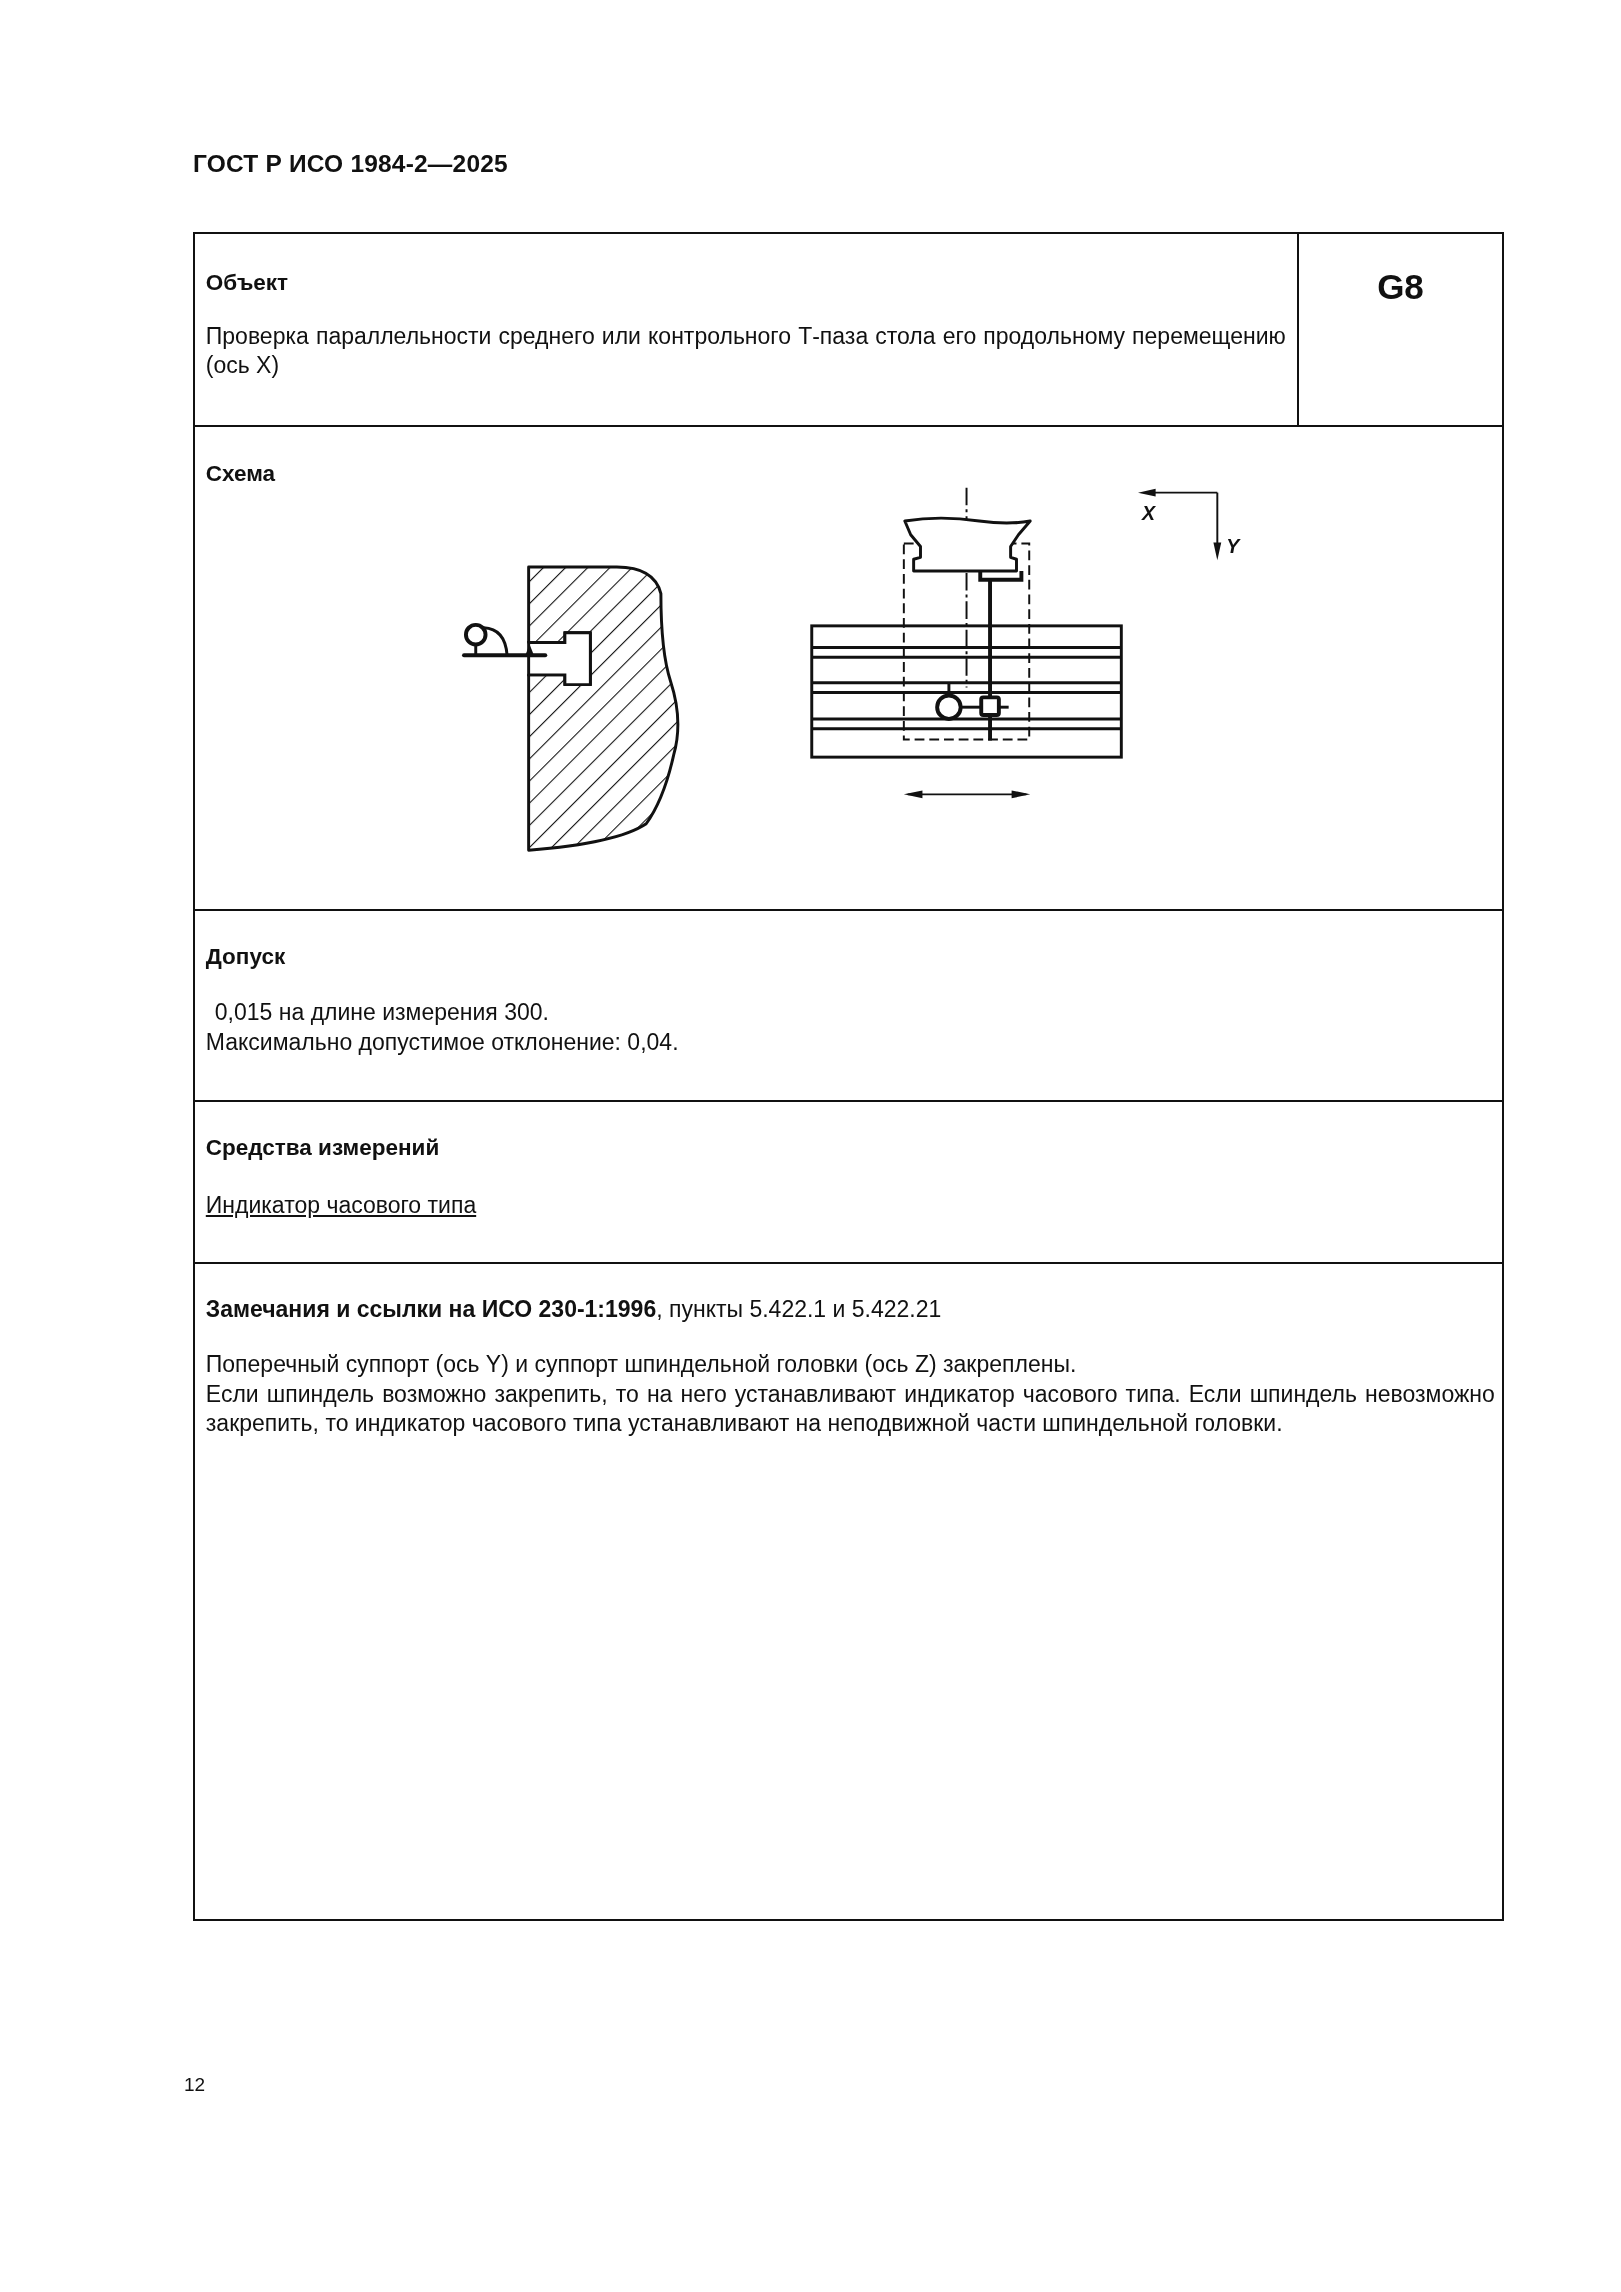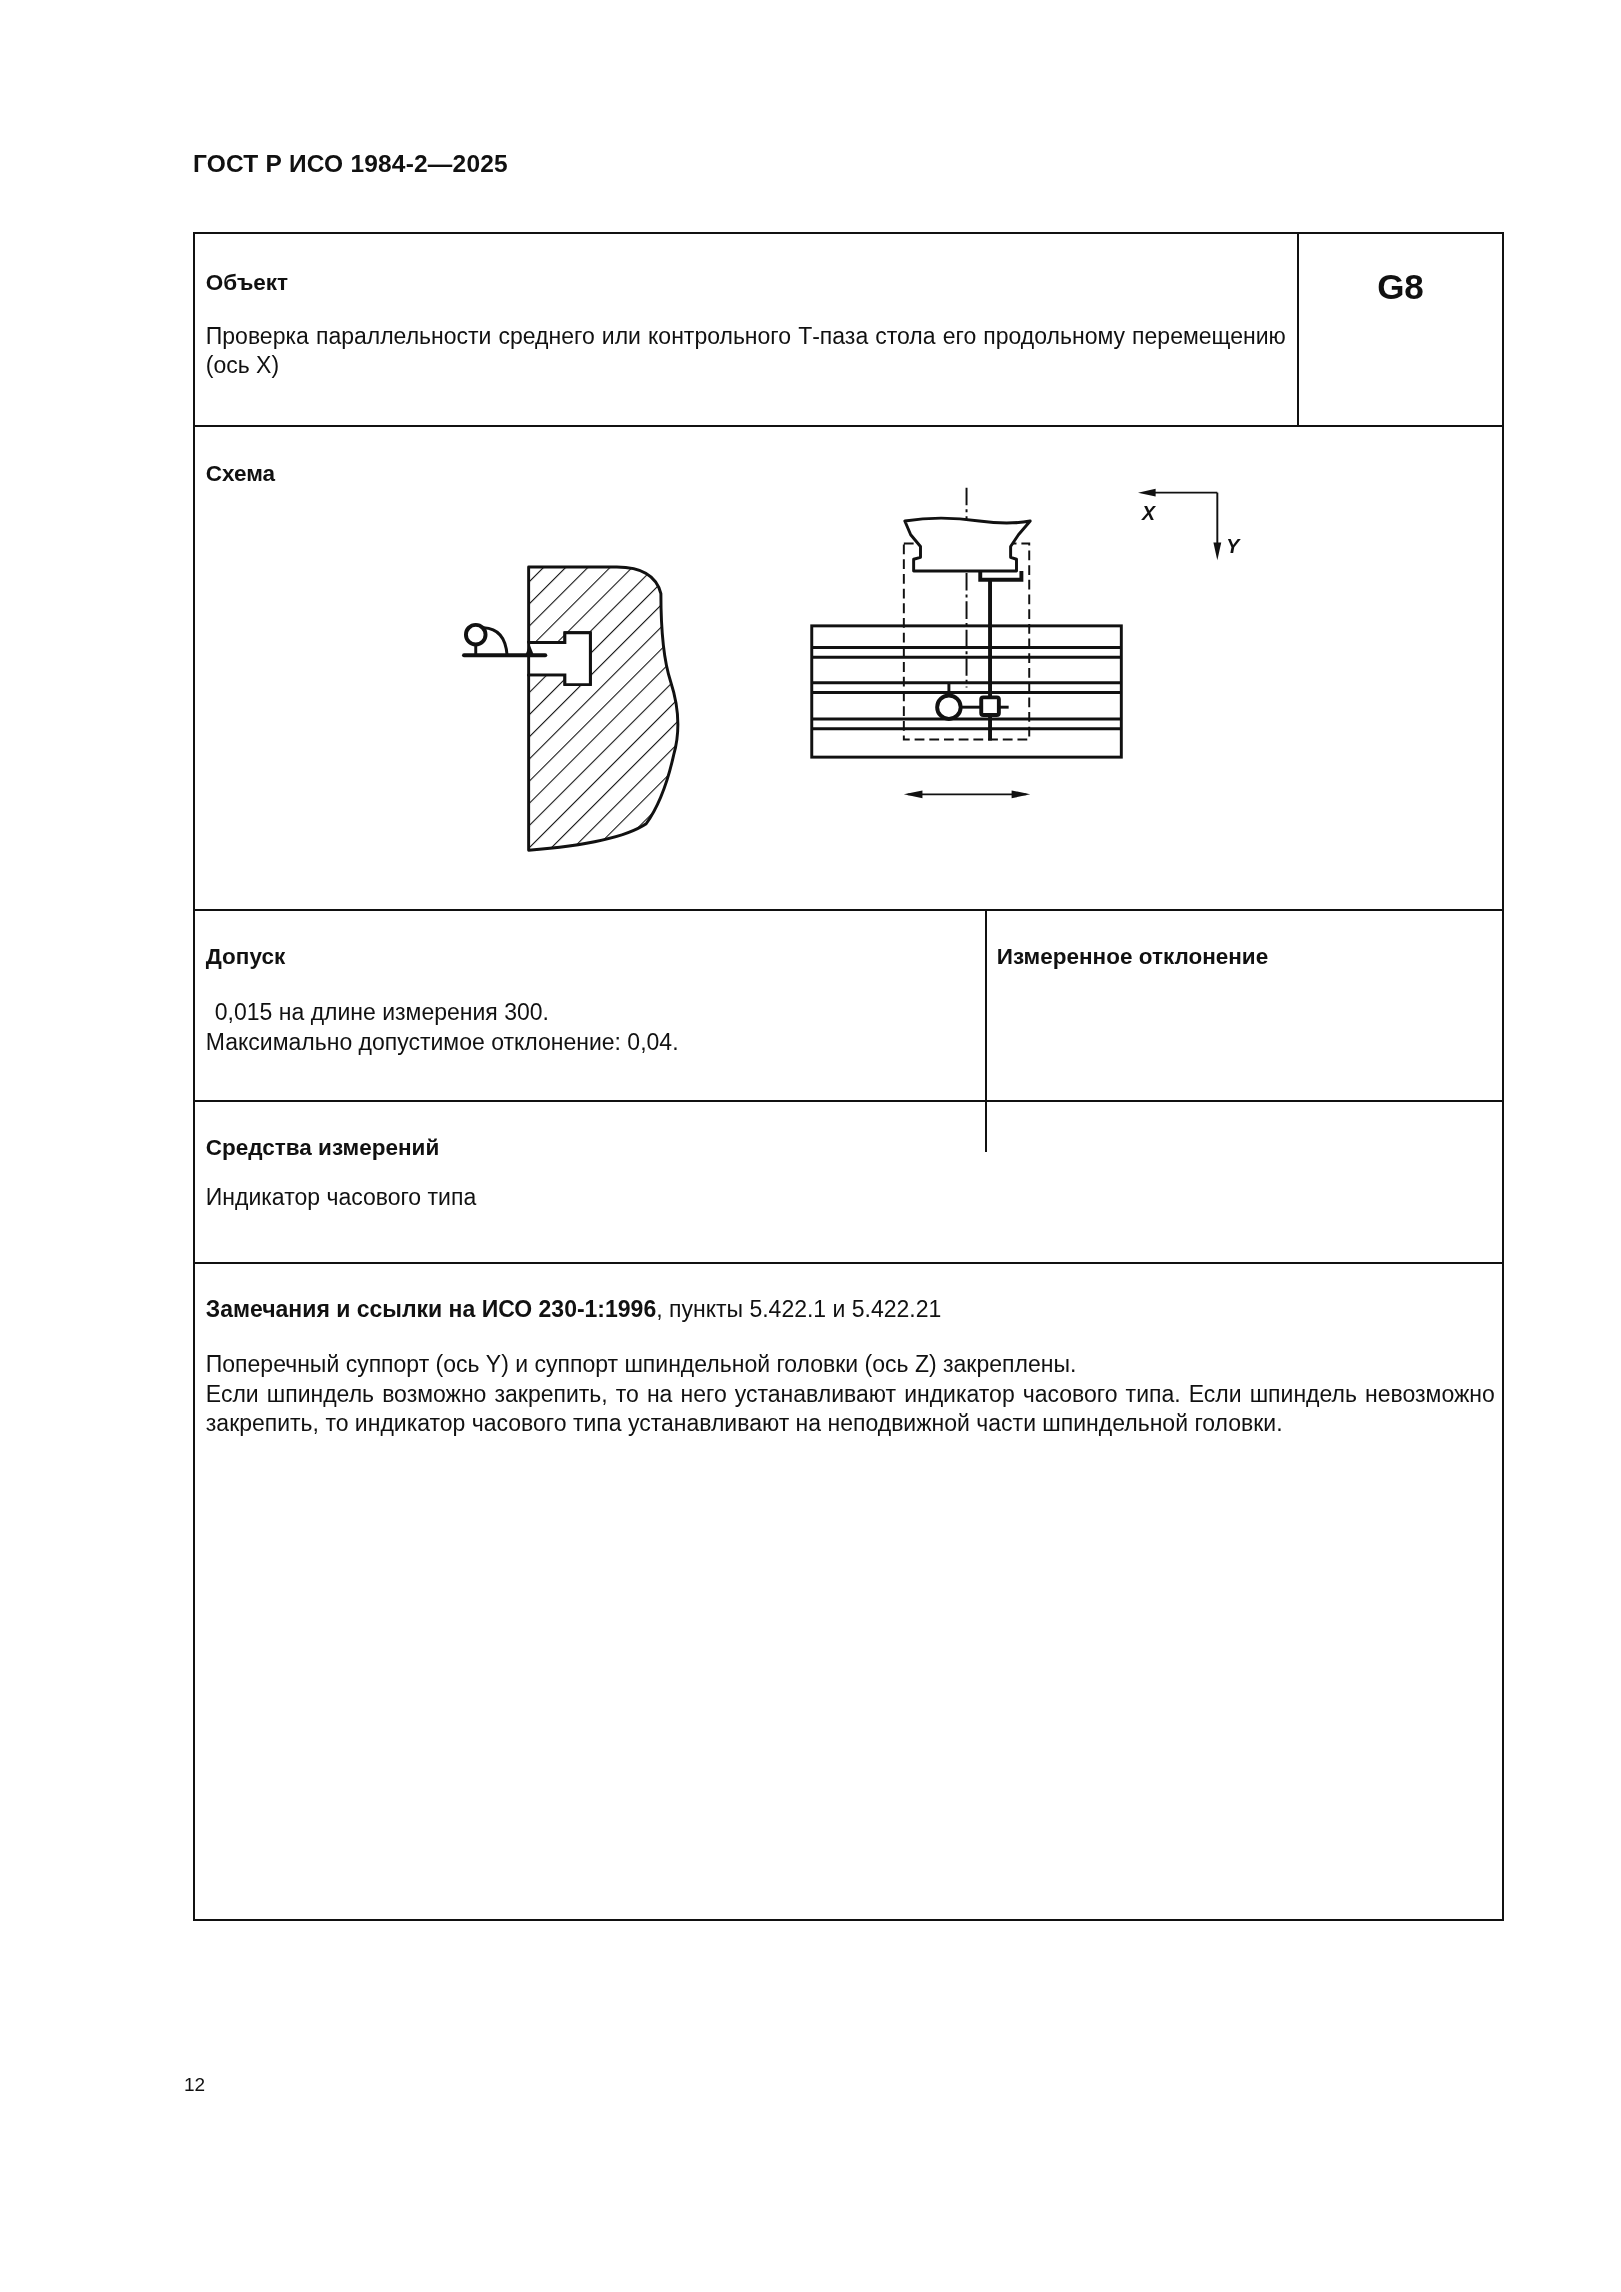--- a/index.html
+++ b/index.html
@@ -116,29 +116,25 @@
       </g>
     </svg>
   </div>
 
   <div class="row r3">
     <div class="cell" style="left:0; width:790px;">
       <div class="h" style="left:10.8px; top:33px;">Допуск</div>
       <div class="t" style="left:10.8px; top:87px;margin-left:9px;">0,015 на длине измерения 300.</div>
       <div class="t" style="left:10.8px; top:117px;">Максимально допустимое отклонение: 0,04.</div>
     </div>
-    <div class="cell vdiv" style="left:790px; right:0;">
-      <div class="h" style="left:9.8px; top:33px;">Измеренное отклонение</div>
-      <div class="t" style="left:9.8px; top:87px;"></div>
-    </div>
   </div>
 
   <div class="row r4">
     <div class="h" style="left:10.8px; top:33px;">Средства измерений</div>
-    <div class="t" style="left:10.8px; top:81px;">Индикатор часового типа</div>
+    <div class="t" style="left:10.8px; top:89px;text-decoration:underline;">Индикатор часового типа</div>
   </div>
 
   <div class="row r5">
     <div class="t" style="left:10.8px; top:31px;">
       <span style="font-weight:bold;">Замечания и ссылки на ИСО 230-1:1996</span><span class="ref-normal">, пункты 5.422.1 и 5.422.21</span>
     </div>
     <div class="t" style="left:10.8px; top:86px;">Поперечный суппорт (ось Y) и суппорт шпиндельной головки (ось Z) закреплены.</div>
     <div class="t justify" style="left:10.8px; top:116px; width:1289px;">Если шпиндель возможно закрепить, то на него устанавливают индикатор часового типа. Если шпиндель невозможно закрепить, то индикатор часового типа устанавливают на неподвижной части шпиндельной головки.</div>
   </div>
 

